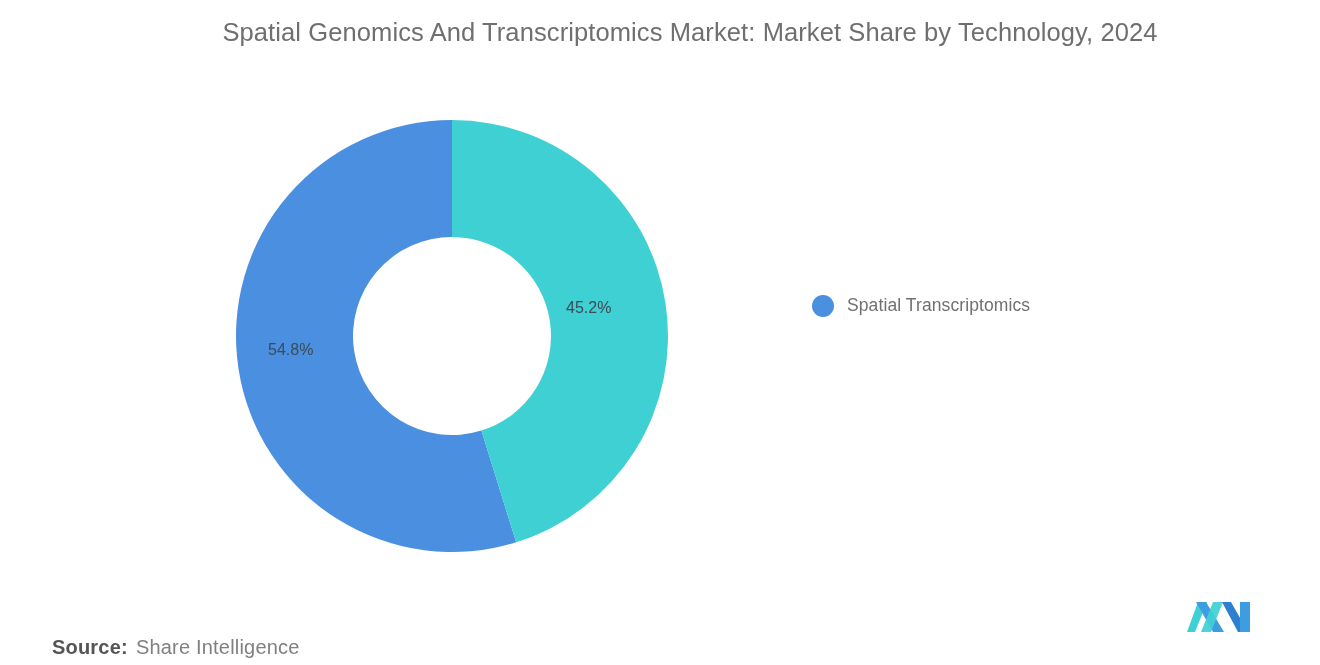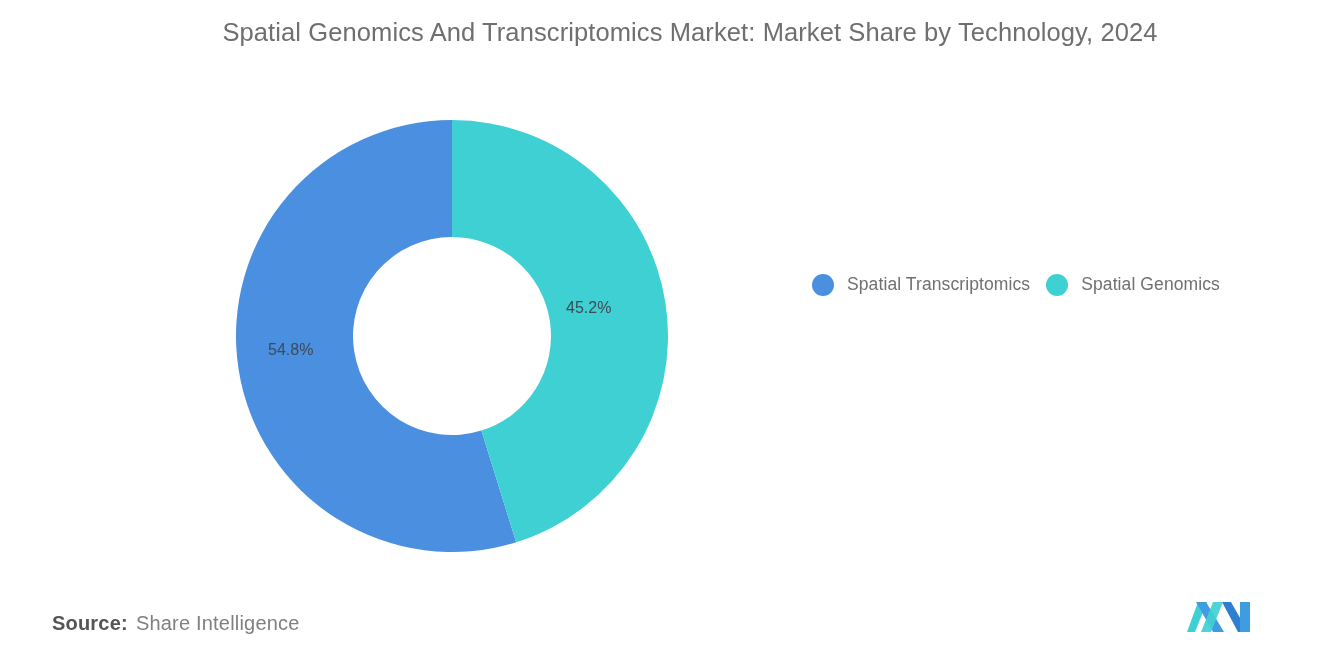--- a/index.html
+++ b/index.html
@@ -51,24 +51,24 @@
     color: #3d4b55;
     white-space: nowrap;
   }
   #label-transcriptomics { left: 32px;  top: 221px; }
   #label-genomics        { left: 330px; top: 179px; }
 
   
   #legend {
     position: absolute;
     left: 812px;
-    top: 272px;
+    top: 293px;
     display: flex;
-    flex-direction: row;
-    gap: 16px;
+    flex-direction: column;
+    gap: 9px;
   }
   .legend-item {
     display: flex;
     align-items: center;
     gap: 13px;
     height: 25px;
   }
   .legend-swatch {
     width: 22px;
     height: 22px;
@@ -80,21 +80,21 @@
     font-weight: 400;
     color: #707070;
     letter-spacing: 0.1px;
     white-space: nowrap;
   }
 
   
   #source-line {
     position: absolute;
     left: 52px;
-    top: 612px;
+    top: 636px;
     display: flex;
     align-items: baseline;
     gap: 8px;
   }
   #source-label {
     font-size: 20px;
     font-weight: 700;
     color: #555555;
     letter-spacing: 0.2px;
   }
@@ -131,24 +131,20 @@
 
     <span class="slice-label" id="label-transcriptomics">54.8%</span>
     <span class="slice-label" id="label-genomics">45.2%</span>
   </div>
 
   <div id="legend">
     <div class="legend-item">
       <span class="legend-swatch" id="swatch-0" style="background: rgb(74, 143, 224);"></span>
       <span class="legend-text">Spatial Transcriptomics</span>
     </div>
-    <div class="legend-item">
-      <span class="legend-swatch" id="swatch-1" style="background: rgb(63, 208, 212);"></span>
-      <span class="legend-text">Spatial Genomics</span>
-    </div>
   </div>
 
   <div id="source-line">
     <span id="source-label">Source:</span>
     <span id="source-value">Share Intelligence</span>
   </div>
 
   <div id="brand-logo">
     <svg viewBox="0 0 68 40" xmlns="http://www.w3.org/2000/svg">
       <polygon points="1,34 12,4 21,4 9,34" fill="#3fd0d4"></polygon>

